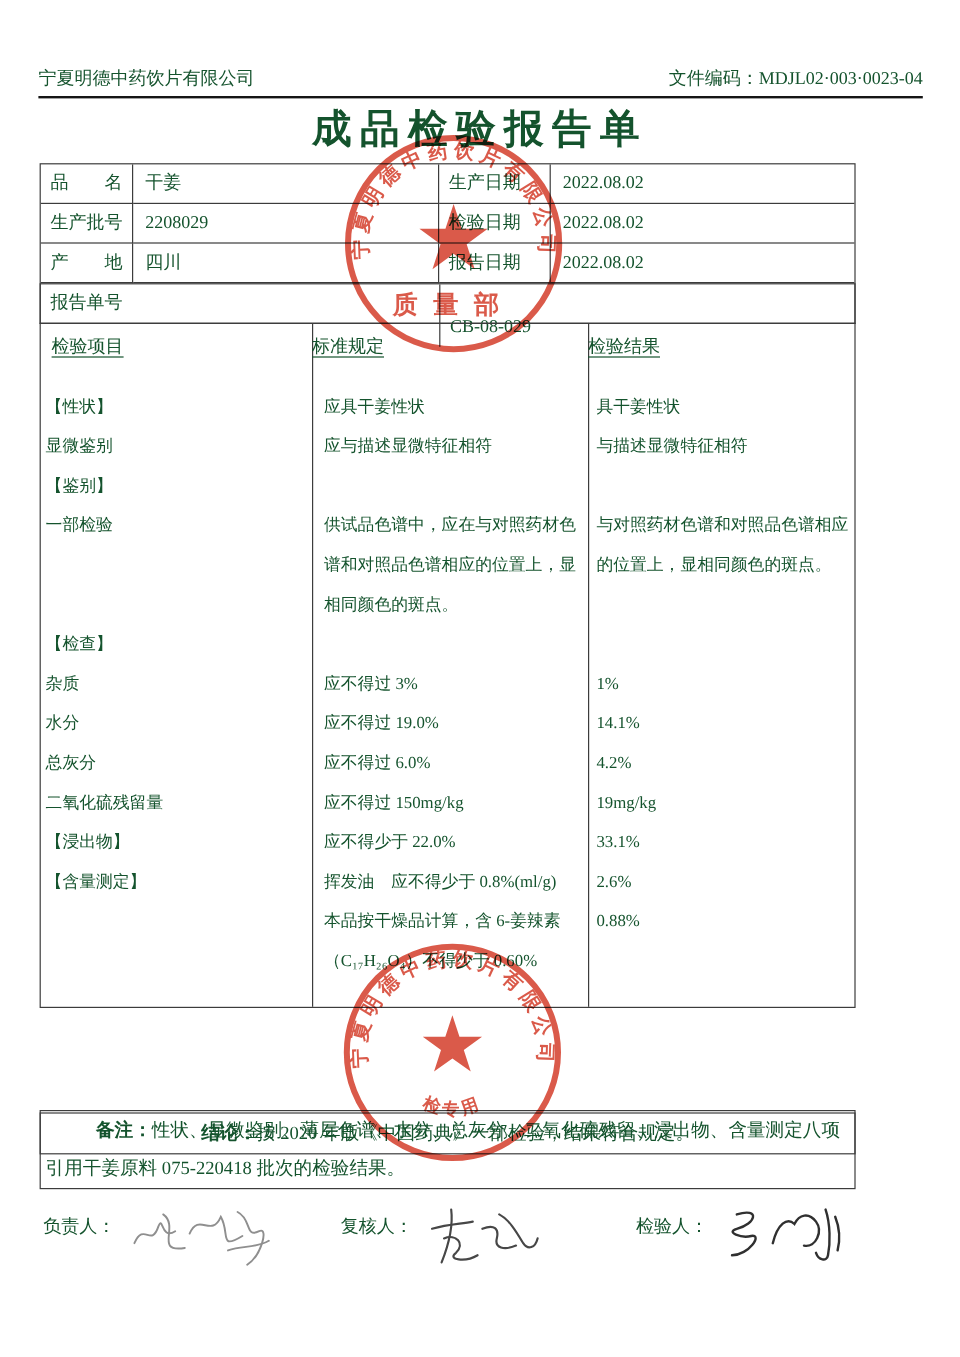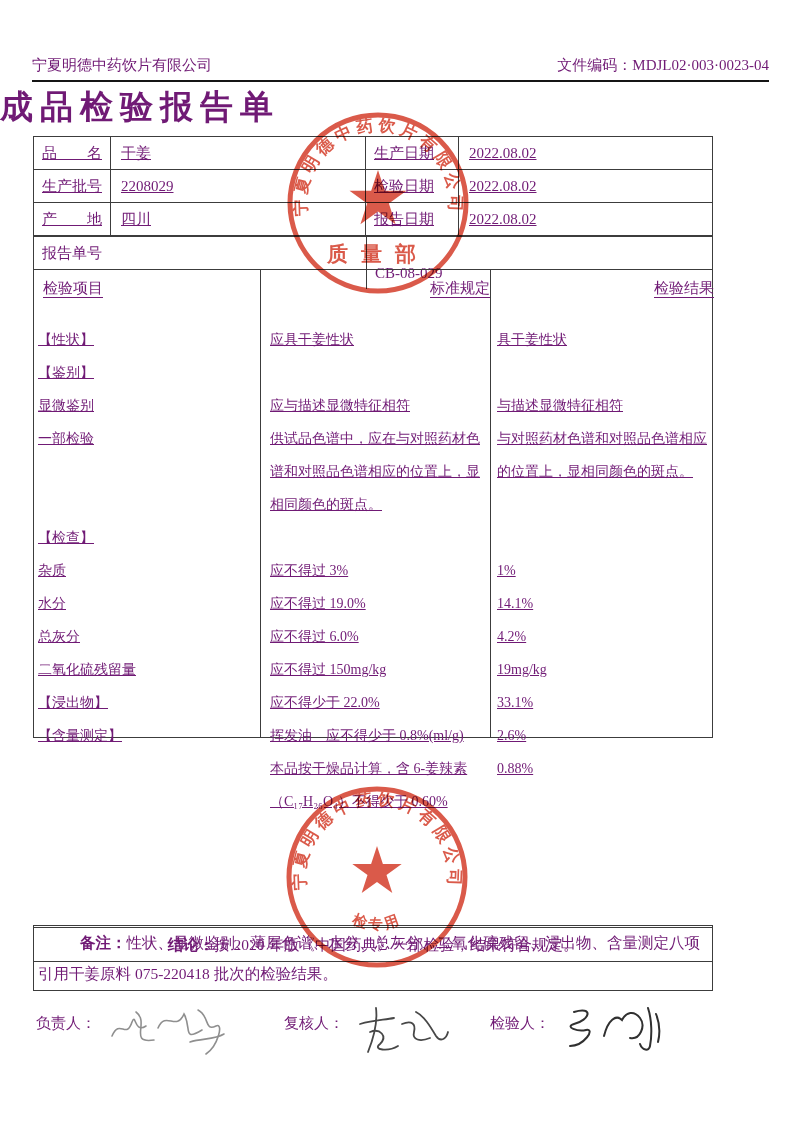--- a/index.html
+++ b/index.html
@@ -1,61 +1,61 @@
 <!DOCTYPE html>
 <html><head>
 <meta charset="utf-8">
 <style>
   * { margin:0; padding:0; box-sizing:border-box; }
   body { background:#e8e8e8; }
   .page { position:relative; width:800px; height:1131px; background:#ffffff; margin:0 auto;
-          font-family:"Liberation Serif","DejaVu Serif",serif; color:#701a75; overflow:hidden; }
+          font-family:"Liberation Serif","DejaVu Serif",serif; color:#14532d; overflow:hidden; }
   .abs { position:absolute; }
 
   
   .company { left:32px; top:56px; font-size:15px; }
   .doccode { right:31px; top:56px; font-size:15px; }
   .rule { left:32px; top:80px; width:737px; height:2px; background:#151515; }
-  .title { left:0; top:85px; width:800px; font-size:33px; font-weight:bold; letter-spacing:7px; }
+  .title { left:0; top:85px; width:800px; text-align:center; font-size:33px; font-weight:bold; letter-spacing:7px; }
 
   
   .info-table { left:33px; top:136px; width:680px; height:134px; border:1px solid #3c3c3c;
                 display:grid; grid-template-columns:77px 255px 93px 253px; grid-auto-rows:33px;
                 font-size:15px; }
-  .info-table .cell { line-height:32px; white-space:nowrap; overflow:hidden;text-decoration:underline; }
+  .info-table .cell { line-height:32px; white-space:nowrap; overflow:hidden; }
   .bR { border-right:1px solid #3c3c3c; } .bB { border-bottom:1px solid #3c3c3c; }
   .pl8 { padding-left:8px; } .pl10 { padding-left:10px; }
 
   
-  .main-table { left:33px; top:269px; width:680px; height:469px; border:1px solid #3c3c3c; }
+  .main-table { left:33px; top:269px; width:680px; height:571px; border:1px solid #3c3c3c; }
   .vdiv { position:absolute; top:0; bottom:0; width:1px; background:#3c3c3c; }
   .vd1 { left:226px; } .vd2 { left:456px; }
   .mt-head { position:absolute; top:9px; left:0; width:678px; display:grid; grid-template-columns:226px 230px 224px; font-size:15px; }
-  .mt-head .hc { text-align:right; }
+  .mt-head .hc { text-align:left; }
   .mt-head .hl { text-align:left; padding-left:9px; }
   .mt-head span { text-decoration:underline; text-underline-offset:4px; }
-  .mt-body { position:absolute; top:53px; left:0; width:678px; font-size:14px;text-decoration:underline; }
+  .mt-body { position:absolute; top:53px; left:0; width:678px; font-size:14px; }
   .rrow { display:grid; grid-template-columns:226px 230px 224px; }
   .rrow > div { line-height:33px; min-height:33px; }
   .rc1 { padding-left:4px; padding-right:4px; }
   .rc2 { padding-left:10px; padding-right:10px; }
   .rc3 { padding-left:7px; padding-right:5px; }
 
   
   .conclusion { left:33px; top:927px; width:680px; height:35px; border:1px solid #3c3c3c;
                 text-align:center; line-height:33px; font-size:15.5px; }
   .remark { left:33px; top:925px; width:680px; height:66px; border:1px solid #3c3c3c;
             font-size:15.5px; padding:1px 8px 0 4px; }
   .remark p { text-indent:42px; line-height:31px; }
   .lblb { font-weight:bold; }
 
   
   .signrow { left:0; top:1002px; width:668px; height:70px; }
   .siggroup { position:absolute; top:0; height:60px; white-space:nowrap; }
-  .sg1 { left:36px; } .sg2 { left:284px; } .sg3 { left:490px; }
+  .sg1 { left:36px; } .sg2 { left:284px; } .sg3 { left:530px; }
   .siglabel { font-size:15px; line-height:42px; vertical-align:top; display:inline-block; }
   .sigsvg { vertical-align:top; margin-left:6px; }
 
   
   .stamp { mix-blend-mode:multiply; opacity:0.85; }
   .stamp1 { left:283px; top:108px; }
   .stamp2 { left:282px; top:782px; }
 </style>
 </head>
 <body>
@@ -100,29 +100,29 @@
     </div>
     <div class="mt-body">
 
         <div class="rrow">
           <div class="rc1">【性状】</div>
           <div class="rc2">应具干姜性状</div>
           <div class="rc3">具干姜性状</div>
         </div>
 
         <div class="rrow">
+          <div class="rc1">显微鉴别</div>
+          <div class="rc2">应与描述显微特征相符</div>
+          <div class="rc3">与描述显微特征相符</div>
+        </div>
+
+        <div class="rrow">
           <div class="rc1">【鉴别】</div>
           <div class="rc2"></div>
           <div class="rc3"></div>
-        </div>
-
-        <div class="rrow">
-          <div class="rc1">显微鉴别</div>
-          <div class="rc2">应与描述显微特征相符</div>
-          <div class="rc3">与描述显微特征相符</div>
         </div>
 
         <div class="rrow">
           <div class="rc1">一部检验</div>
           <div class="rc2">供试品色谱中，应在与对照药材色谱和对照品色谱相应的位置上，显相同颜色的斑点。</div>
           <div class="rc3">与对照药材色谱和对照品色谱相应的位置上，显相同颜色的斑点。</div>
         </div>
 
         <div class="rrow">
           <div class="rc1">【检查】</div>

